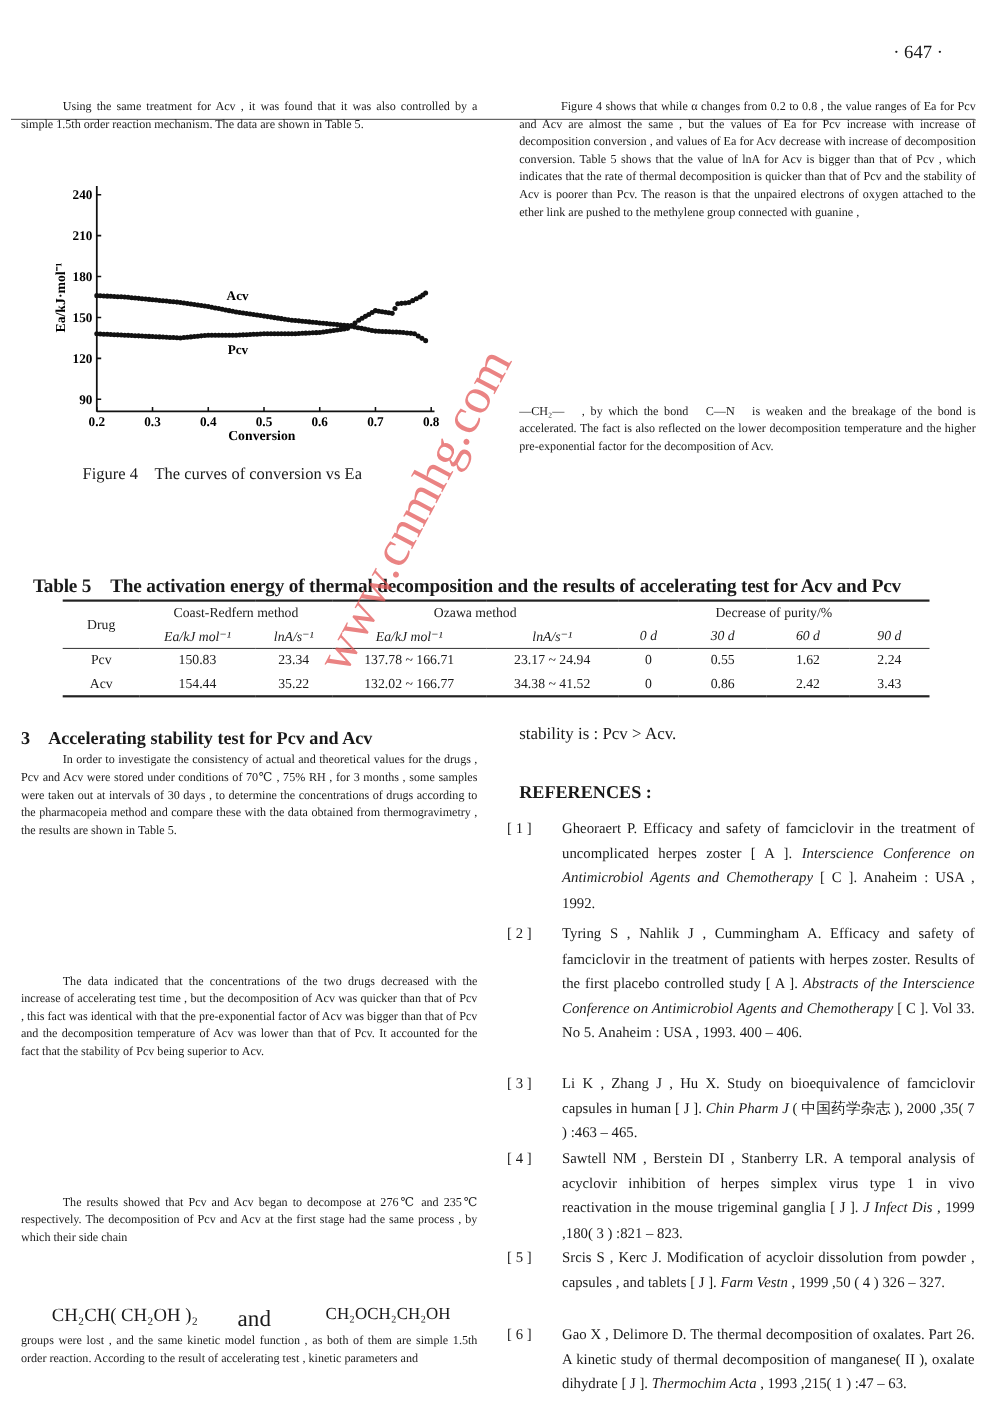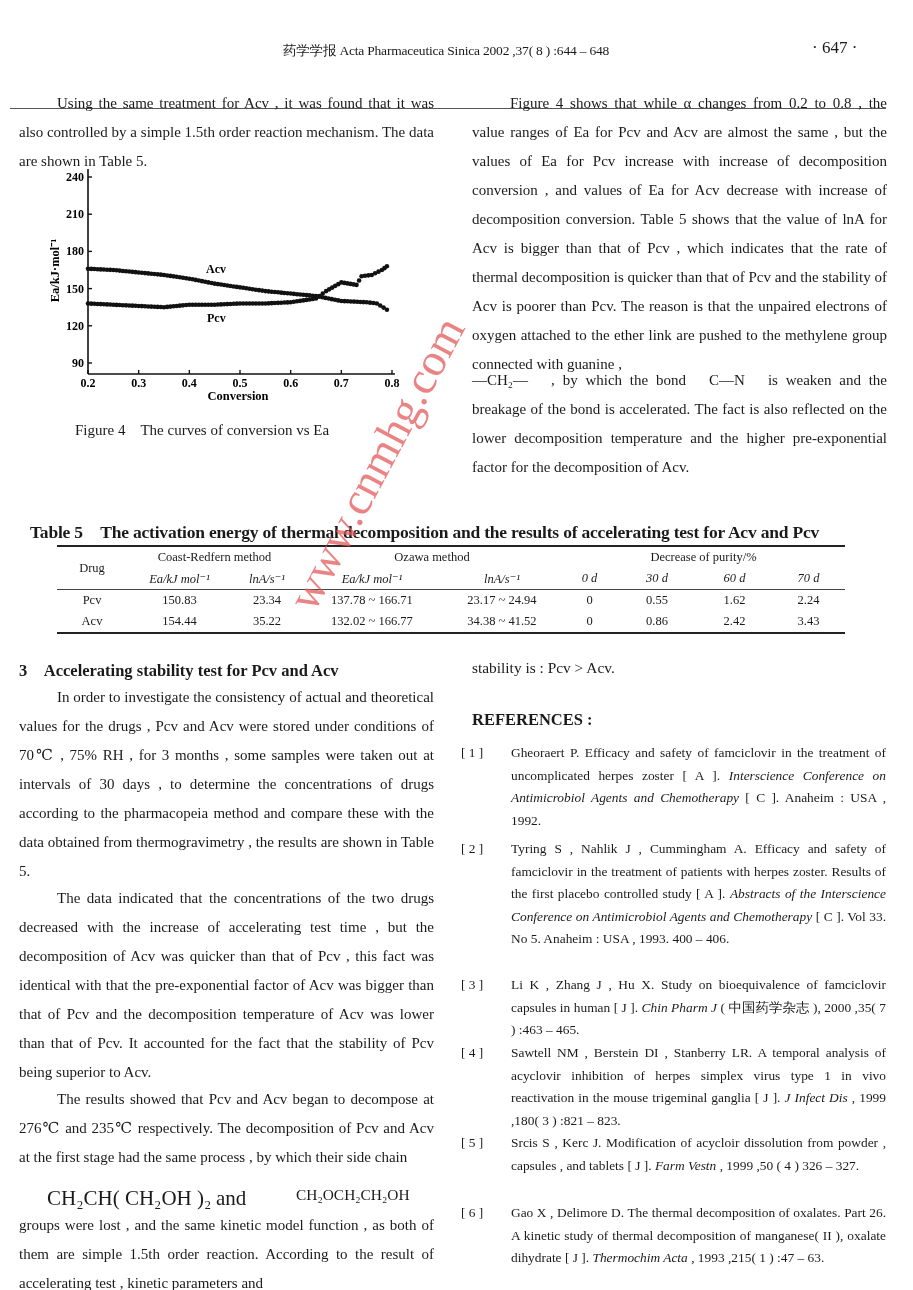--- a/index.html
+++ b/index.html
@@ -4,21 +4,21 @@
 <style>
   html, body { margin:0; padding:0; background:#ffffff; }
   body { width:913px; height:1290px; position:relative; overflow:hidden;
          font-family:"Liberation Serif","DejaVu Serif",serif; color:#1a1a1a; }
   .abs { position:absolute; }
   .header { left:0; top:40px; width:913px; height:30px; }
   .header-journal { position:absolute; left:283px; top:2px; font-size:13.5px; letter-spacing:-0.2px; }
   .header-page { position:absolute; left:812px; top:-2px; font-size:17px; }
   .header-rule { position:absolute; left:10px; top:68px; width:876px; height:1px; background:#555; }
 
-  .para { font-size:15px; line-height:29px; text-align:justify; text-align-last:left; margin:0; }
+  .para { font-size:11px; line-height:16px; text-align:justify; text-align-last:left; margin:0; }
   .indent { text-indent:38px; }
   .col-left { left:19px; width:415px; }
   .col-right { left:472px; width:415px; }
 
   .fig-caption { font-size:15px; left:75px; top:421px; }
 
   .table-title { left:30px; top:520px; font-size:17.5px; font-weight:bold; white-space:nowrap; letter-spacing:-0.2px; }
   table.t5 { position:absolute; left:57px; top:545px; width:788px; border-collapse:collapse; font-size:12.5px; }
   table.t5 td { text-align:center; padding:0; height:21px; }
   table.t5 tr.top td { border-top:2px solid #222; }
@@ -33,21 +33,20 @@
 
   .watermark { left:300px; top:580px; font-size:46px; color:#e45a5a; opacity:0.75;
                transform:rotate(-62deg); transform-origin:left center; white-space:nowrap;
                font-family:"Liberation Serif",serif; }
   svg text { font-family:"Liberation Serif",serif; }
 </style>
 </head>
 <body>
 
 <div class="abs header">
-  <div class="header-journal">药学学报 Acta Pharmaceutica Sinica 2002 ,37( 8 ) :644 – 648</div>
   <div class="header-page">· 647 ·</div>
   <div class="header-rule"></div>
 </div>
 
 <p class="abs para indent col-left" style="top:89px;">Using the same treatment for Acv , it was found that it was also controlled by a simple 1.5th order reaction mechanism. The data are shown in Table 5.</p>
 
 <svg class="abs" style="left:40px; top:165px;" width="370" height="250" id="chart-svg">
   <g id="chart-axes">
       <line x1="48" y1="4" x2="48" y2="209" stroke="#111" stroke-width="1.6"></line>
       <line x1="48" y1="209" x2="355" y2="209" stroke="#111" stroke-width="1.6"></line>
@@ -292,21 +291,21 @@
     <td colspan="4">Decrease of purity/%</td>
   </tr>
   <tr class="mid">
     <td style="width:105px;">Ea/kJ mol⁻¹</td>
     <td style="width:70px;">lnA/s⁻¹</td>
     <td style="width:140px;">Ea/kJ mol⁻¹</td>
     <td style="width:120px;">lnA/s⁻¹</td>
     <td style="width:55px;">0 d</td>
     <td style="width:80px;">30 d</td>
     <td style="width:75px;">60 d</td>
-    <td style="width:73px;">70 d</td>
+    <td style="width:73px;">90 d</td>
   </tr>
   <tr>
     <td>Pcv</td>
     <td>150.83</td>
     <td>23.34</td>
     <td>137.78 ~ 166.71</td>
     <td>23.17 ~ 24.94</td>
     <td>0</td>
     <td>0.55</td>
     <td>1.62</td>
@@ -323,21 +322,21 @@
     <td>2.42</td>
     <td>3.43</td>
   </tr>
 </tbody>
   </table>
 
 <div class="abs section-heading">3　Accelerating stability test for Pcv and Acv</div>
 <p class="abs para indent col-left" style="top:683px;">In order to investigate the consistency of actual and theoretical values for the drugs , Pcv and Acv were stored under conditions of 70℃ , 75% RH , for 3 months , some samples were taken out at intervals of 30 days , to determine the concentrations of drugs according to the pharmacopeia method and compare these with the data obtained from thermogravimetry , the results are shown in Table 5.</p>
 <p class="abs para indent col-left" style="top:884px;">The data indicated that the concentrations of the two drugs decreased with the increase of accelerating test time , but the decomposition of Acv was quicker than that of Pcv , this fact was identical with that the pre-exponential factor of Acv was bigger than that of Pcv and the decomposition temperature of Acv was lower than that of Pcv. It accounted for the fact that the stability of Pcv being superior to Acv.</p>
 <p class="abs para indent col-left" style="top:1085px;">The results showed that Pcv and Acv began to decompose at 276℃ and 235℃ respectively. The decomposition of Pcv and Acv at the first stage had the same process , by which their side chain</p>
-<div class="abs" style="left:47px; top:1186px; font-size:21px;">CH₂CH( CH₂OH )₂</div>
+<div class="abs" style="left:47px; top:1186px; font-size:17px;">CH₂CH( CH₂OH )₂</div>
 <div class="abs" style="left:216px; top:1186px; font-size:21px;">and</div>
 <div class="abs" style="left:296px; top:1186px; font-size:15.4px;">CH₂OCH₂CH₂OH</div>
 <p class="abs para col-left" style="top:1211px;">groups were lost , and the same kinetic model function , as both of them are simple 1.5th order reaction. According to the result of accelerating test , kinetic parameters and</p>
 
 <div class="abs" style="left:472px; top:659px; font-size:15.4px;">stability is : Pcv &gt; Acv.</div>
 <div class="abs refs-heading">REFERENCES :</div>
 
 <div id="refs" class="abs" style="left:511px; top:742px; width:375px;">
     <div class="ref" style="position: absolute; left: 0px; width: 375px; top: 0px;"><span class="ref-num">[ 1 ]</span>Gheoraert P. Efficacy and safety of famciclovir in the treatment of uncomplicated herpes zoster [ A ]. <i>Interscience Conference on Antimicrobiol Agents and Chemotherapy</i> [ C ]. Anaheim : USA , 1992.</div>
     <div class="ref" style="position: absolute; left: 0px; width: 375px; top: 96px;"><span class="ref-num">[ 2 ]</span>Tyring S , Nahlik J , Cummingham A. Efficacy and safety of famciclovir in the treatment of patients with herpes zoster. Results of the first placebo controlled study [ A ]. <i>Abstracts of the Interscience Conference on Antimicrobiol Agents and Chemotherapy</i> [ C ]. Vol 33. No 5. Anaheim : USA , 1993. 400 – 406.</div>

